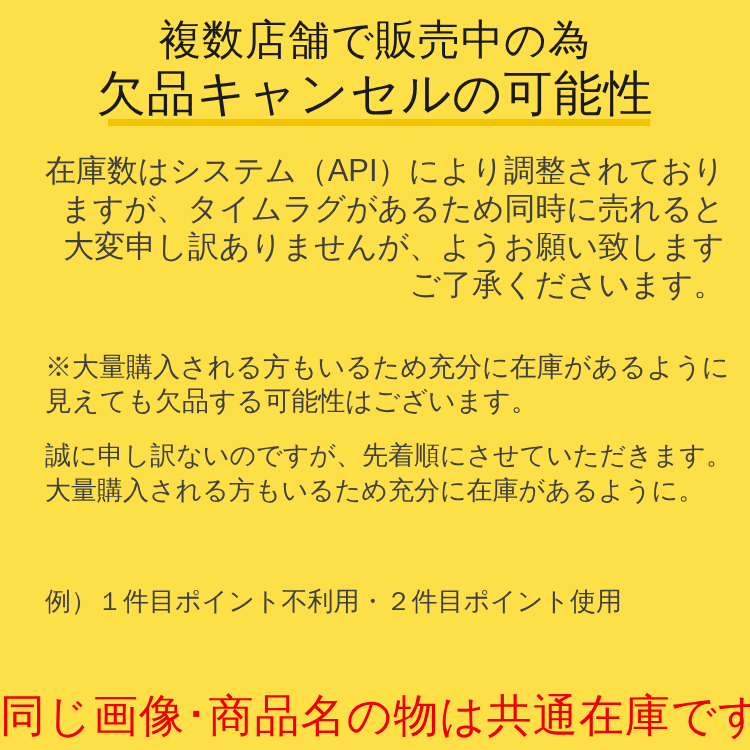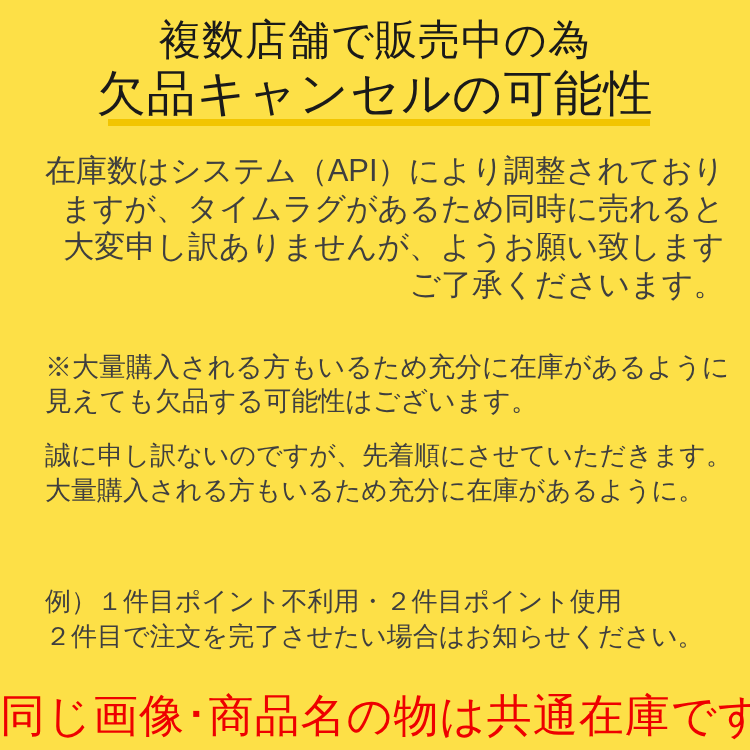--- a/index.html
+++ b/index.html
@@ -108,18 +108,17 @@
     <div>見えても欠品する可能性はございます。</div>
   </div>
 
   <div class="para para-order">
     <div>誠に申し訳ないのですが、先着順にさせていただきます。</div>
     <div>大量購入される方もいるため充分に在庫があるように。</div>
   </div>
 
   <div class="para para-example">
     <div>例）１件目ポイント不利用・２件目ポイント使用</div>
-    <div>２件目で注文を完了させたい場合はお知らせください。</div>
   </div>
 
   <div class="footer-warning">同じ画像･商品名の物は共通在庫です</div>
 
 </div>
 
 </body></html>

